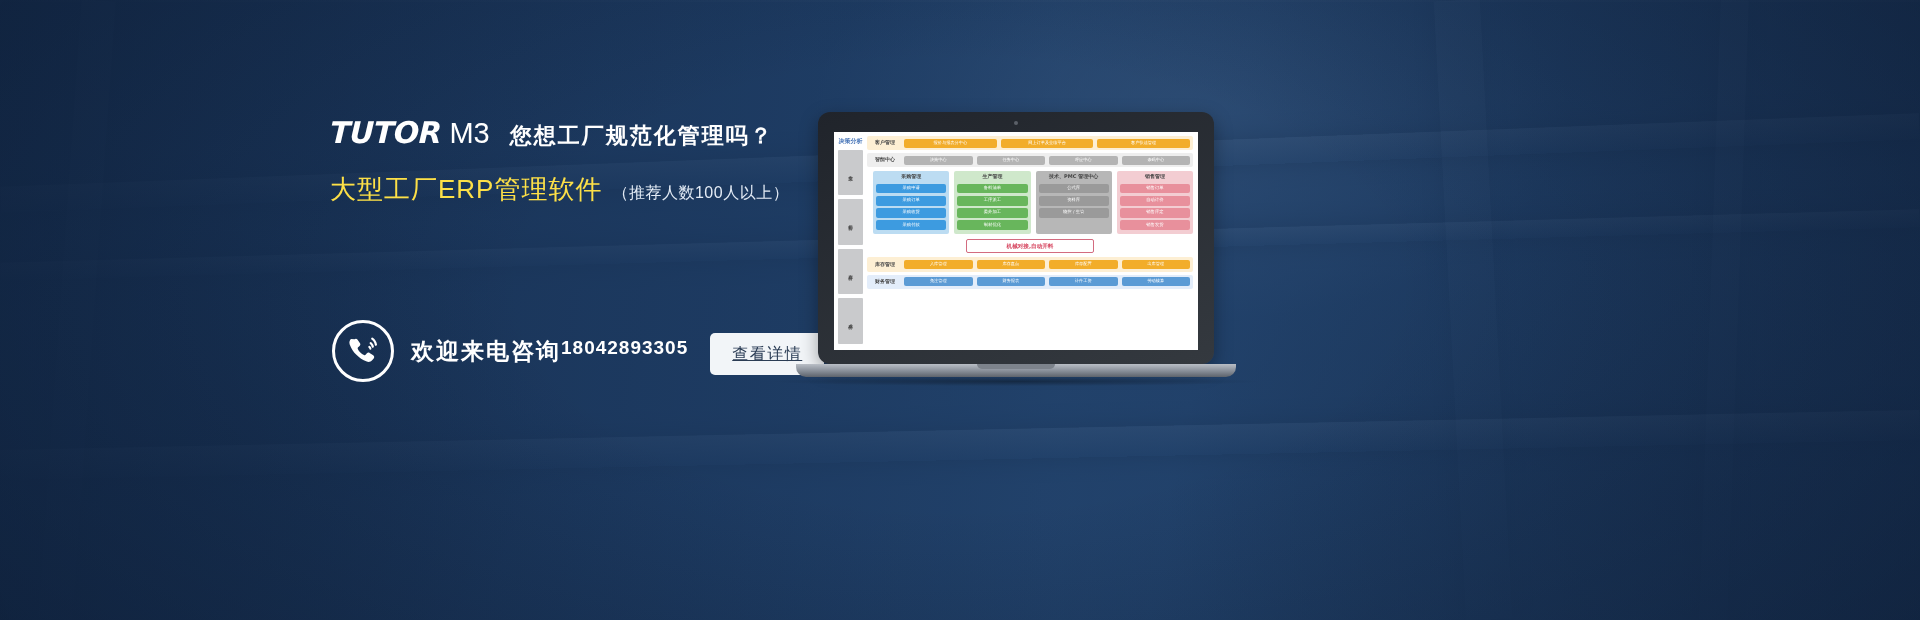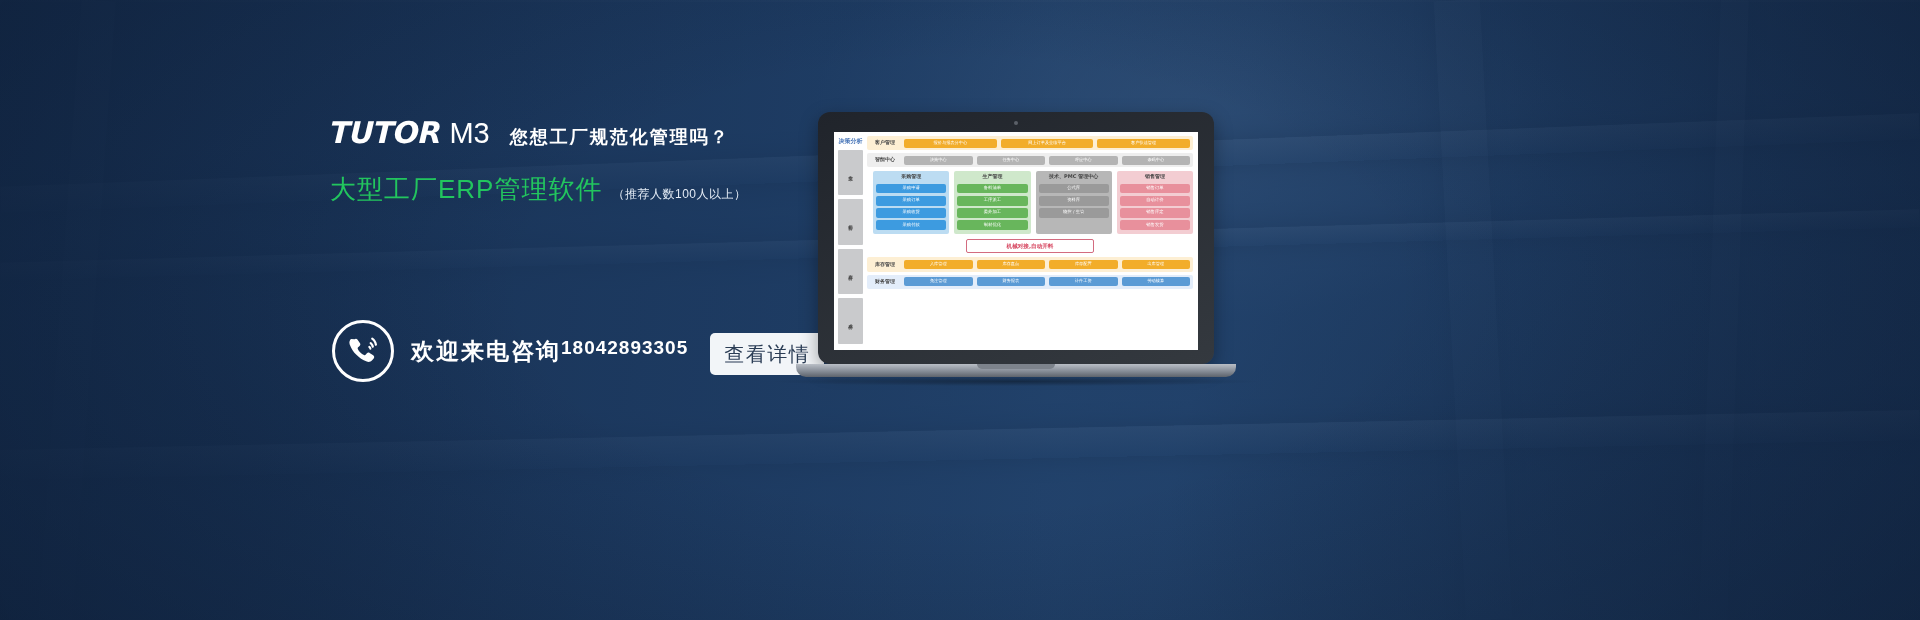--- a/index.html
+++ b/index.html
@@ -74,21 +74,21 @@
   }
   .logo-m3 {
     font-family: "Liberation Sans", sans-serif;
     font-weight: 400;
     font-size: 29px;
     color: #ffffff;
     line-height: 1;
     margin-left: -4px;
   }
   .tagline {
-    font-size: 18px;
+    font-size: 22px;
     font-weight: 700;
     color: #ffffff;
     letter-spacing: 2px;
     margin-left: 8px;
     line-height: 1;
   }
   .headline {
     margin-top: 22px;
     font-size: 38px;
     font-weight: 700;
@@ -99,25 +99,25 @@
   }
   .subline {
     margin-top: 20px;
     display: flex;
     align-items: baseline;
     white-space: nowrap;
   }
   .subline-main {
     font-size: 26px;
     font-weight: 400;
-    color: #22c55e;
+    color: #fde047;
     letter-spacing: 1px;
   }
   .subline-note {
-    font-size: 12px;
+    font-size: 16px;
     color: #e3ebf5;
     margin-left: 10px;
     letter-spacing: 0.5px;
   }
 
   
   .contact {
     position: absolute;
     left: 332px;
     top: 320px;
@@ -158,25 +158,26 @@
   }
   .detail-btn {
     margin-left: 22px;
     margin-top: 6px;
     width: 114px;
     height: 42px;
     border: none;
     border-radius: 5px;
     background: #f2f5f8;
     color: #2b3d55;
-    font-size: 20px;
+    font-size: 16px;
     letter-spacing: 1.5px;
     font-family: "Liberation Sans", sans-serif;
     cursor: pointer;
     align-self: center;
+    text-decoration: underline;
   }
 
   
   .laptop {
     position: absolute;
     left: 818px;
     top: 112px;
     width: 396px;
     height: 278px;
   }

